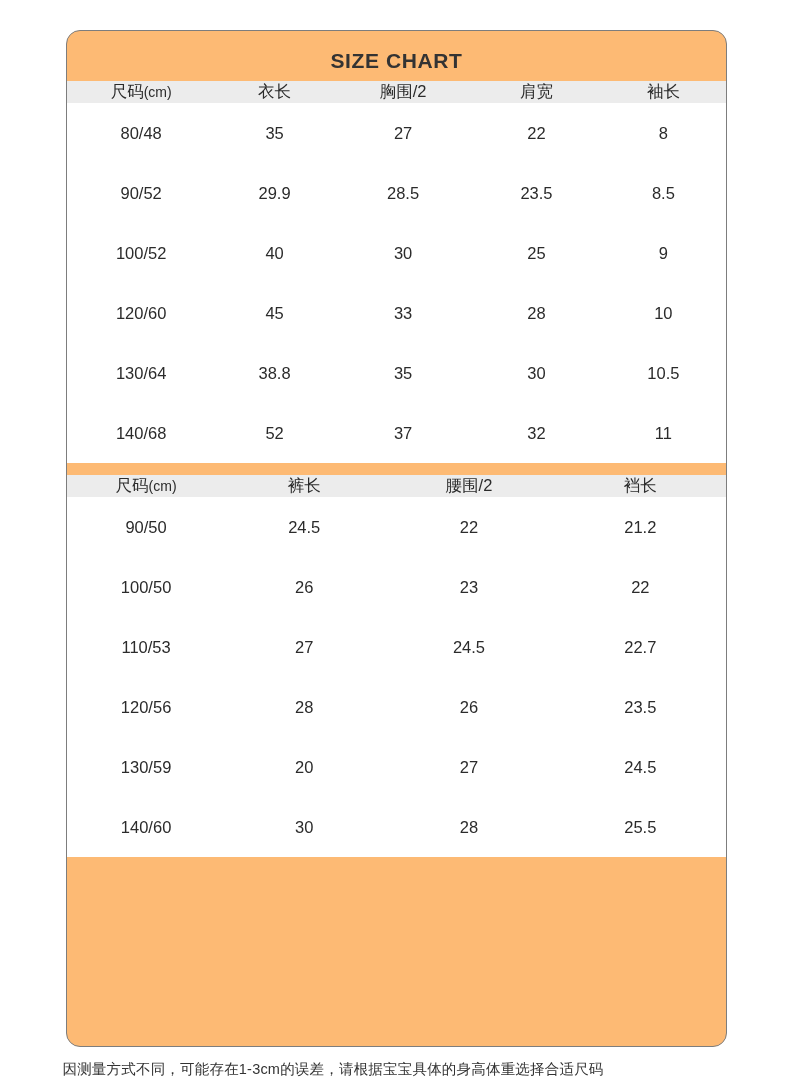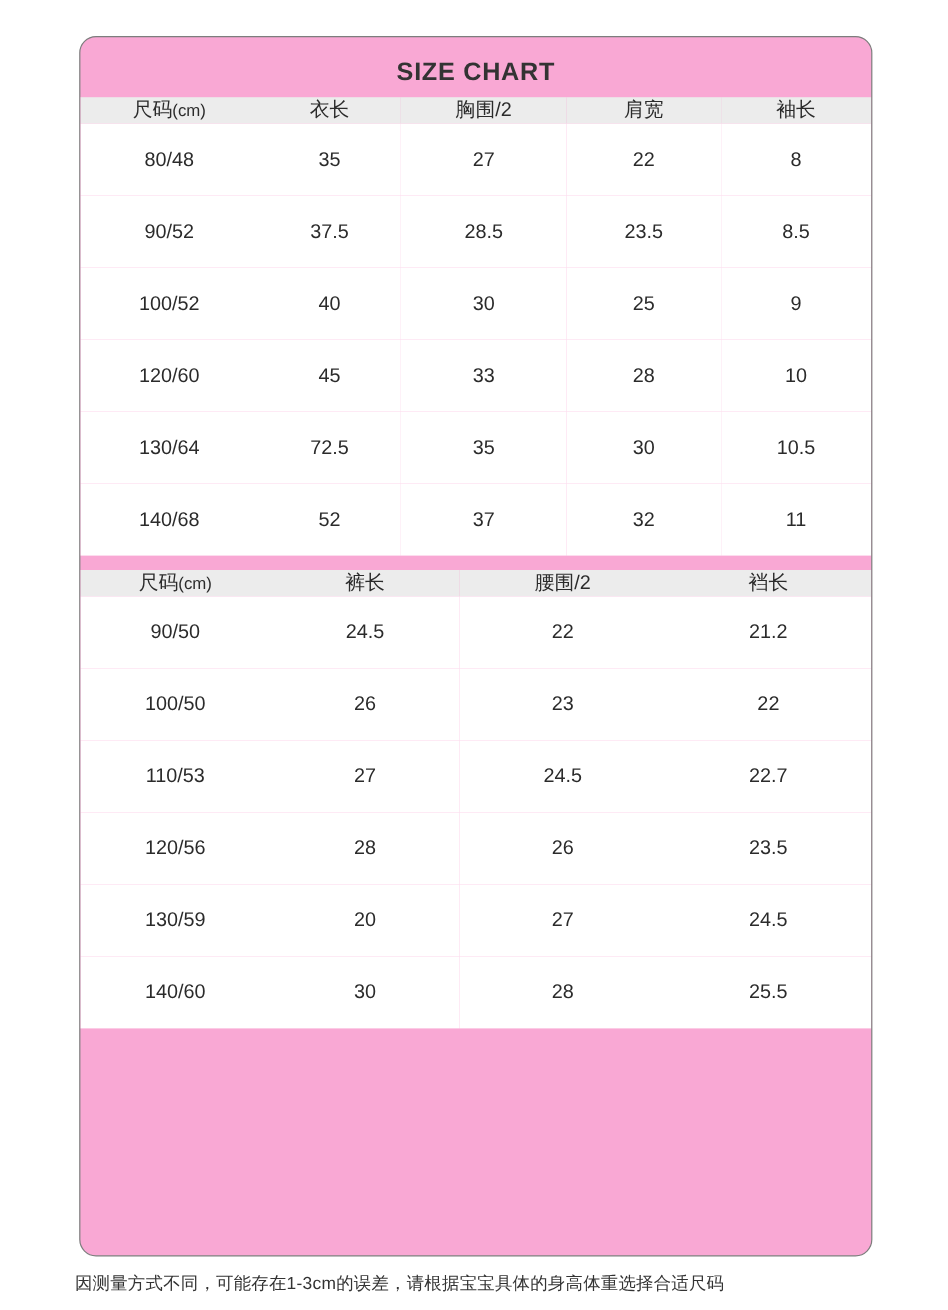--- a/index.html
+++ b/index.html
@@ -24,21 +24,21 @@
 
   .card {
     position: absolute;
     left: 66px;
     top: 30px;
     width: 661px;
     height: 1017px;
     box-sizing: border-box;
     border: 1.4px solid #7d7d7d;
     border-radius: 14px;
-    background: #f9a8d4;
+    background: #fdba74;
     overflow: hidden;
   }
 
   .chart-title {
     text-align: center;
     font-size: 21px;
     font-weight: bold;
     letter-spacing: 0.6px;
     color: #333333;
     padding-top: 18px;
@@ -133,42 +133,42 @@
       <tbody>
           <tr>
             <td>80/48</td>
             <td>35</td>
             <td>27</td>
             <td>22</td>
             <td>8</td>
           </tr>
           <tr>
             <td>90/52</td>
-            <td>37.5</td>
+            <td>29.9</td>
             <td>28.5</td>
             <td>23.5</td>
             <td>8.5</td>
           </tr>
           <tr>
             <td>100/52</td>
             <td>40</td>
             <td>30</td>
             <td>25</td>
             <td>9</td>
           </tr>
           <tr>
             <td>120/60</td>
             <td>45</td>
             <td>33</td>
             <td>28</td>
             <td>10</td>
           </tr>
           <tr>
             <td>130/64</td>
-            <td>72.5</td>
+            <td>38.8</td>
             <td>35</td>
             <td>30</td>
             <td>10.5</td>
           </tr>
           <tr>
             <td>140/68</td>
             <td>52</td>
             <td>37</td>
             <td>32</td>
             <td>11</td>

